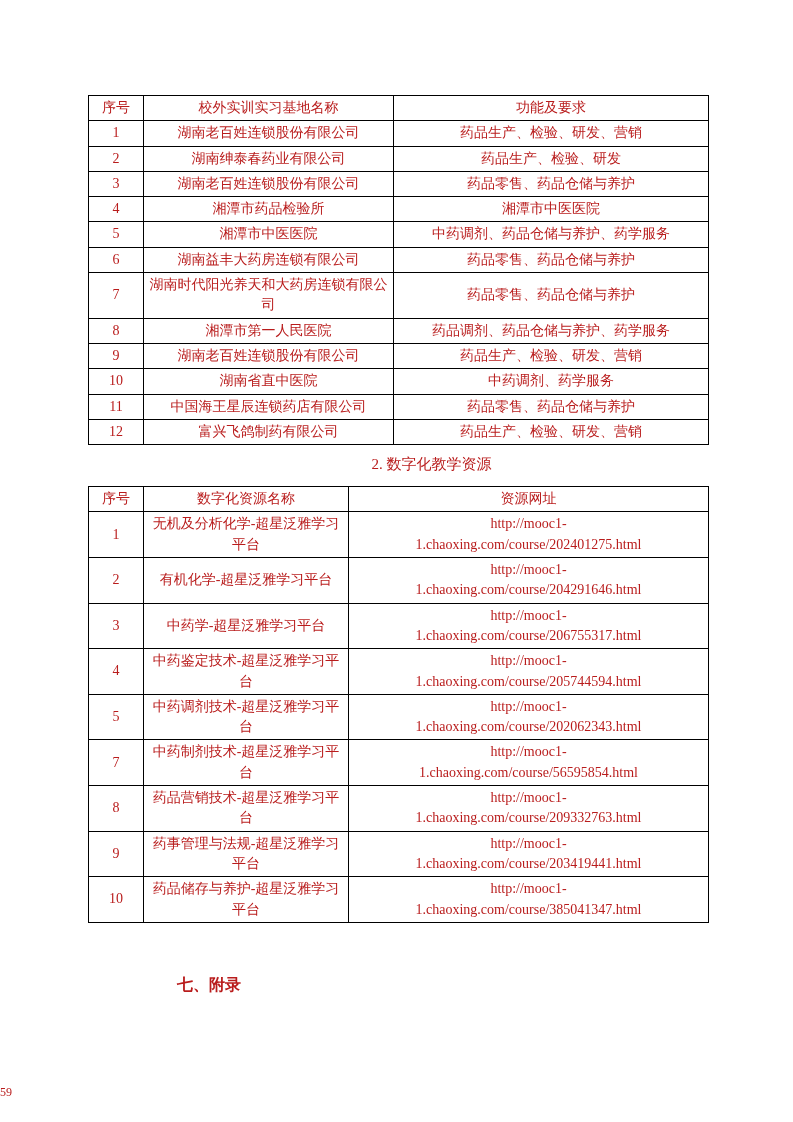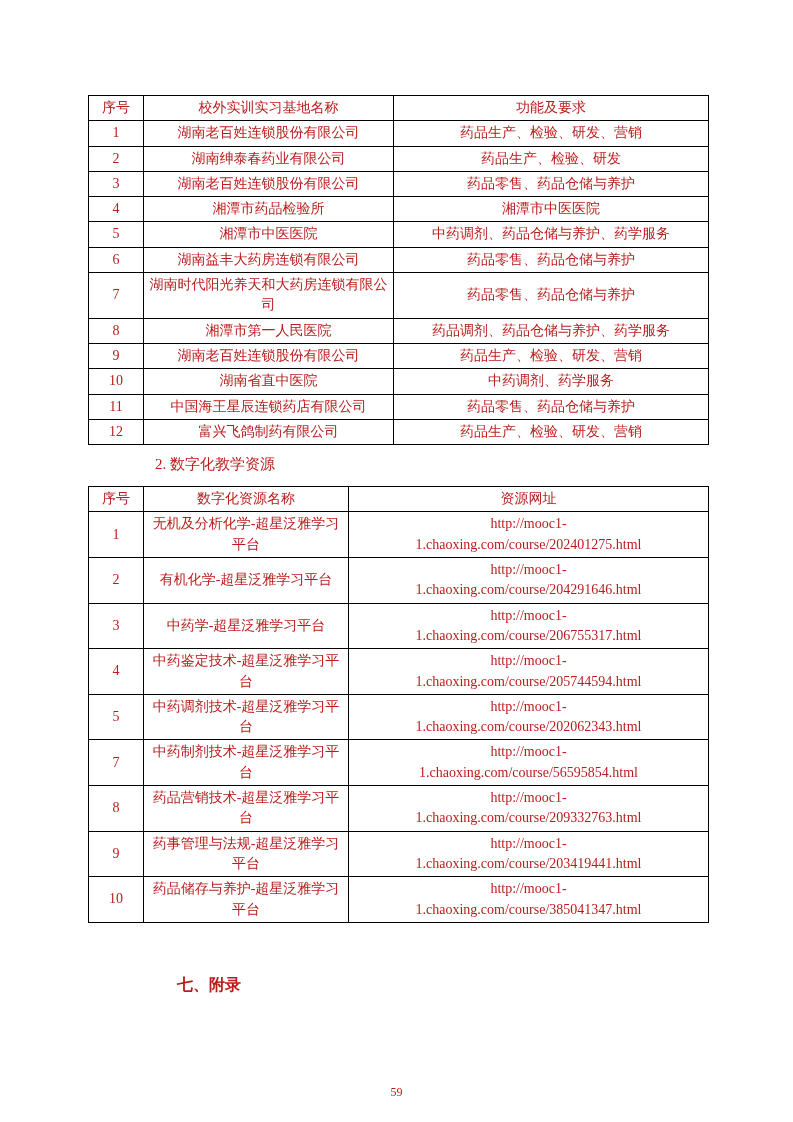--- a/index.html
+++ b/index.html
@@ -37,34 +37,35 @@
   }
   #table1 col.c-num  { width: 55px; }
   #table1 col.c-name { width: 250px; }
   #table1 col.c-func { width: 315px; }
   #table2 col.c-num  { width: 55px; }
   #table2 col.c-name { width: 205px; }
   #table2 col.c-url  { width: 360px; }
   .subheading {
     font-size: 15px;
     margin: 10px 0 12px 67px;
+    text-align: center;
   }
   .appendix {
     font-weight: bold;
     font-size: 16px;
     font-family: Liberation Mono, monospace;
     margin-top: 52px;
     margin-left: 89px;
   }
   .pagenum {
     position: absolute;
     bottom: 22px;
     left: 0;
     right: 0;
-    text-align: center;
+    text-align: left;
     font-size: 12px;
   }
 </style>
 </head>
 <body>
 
 <div class="page">
   <div class="content">
 
     <table class="doc-table" id="table1">

